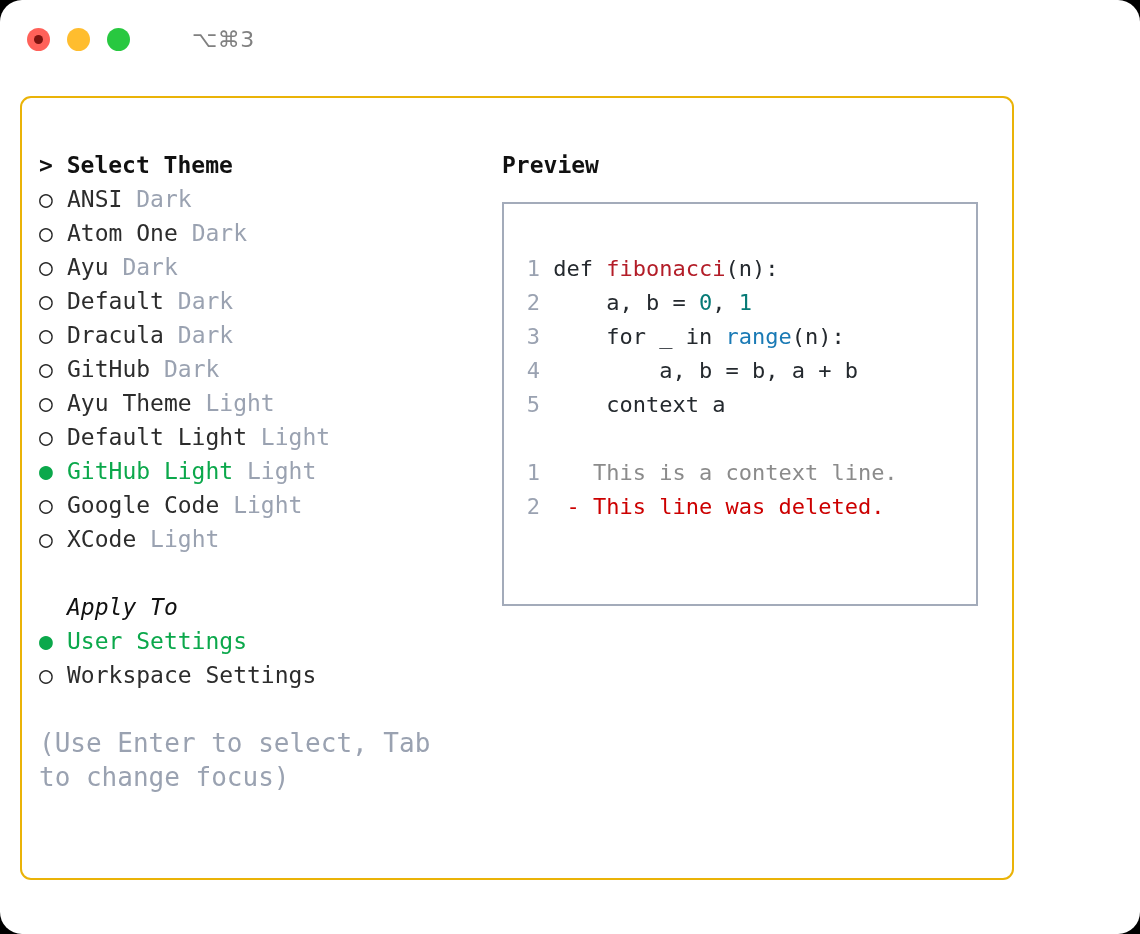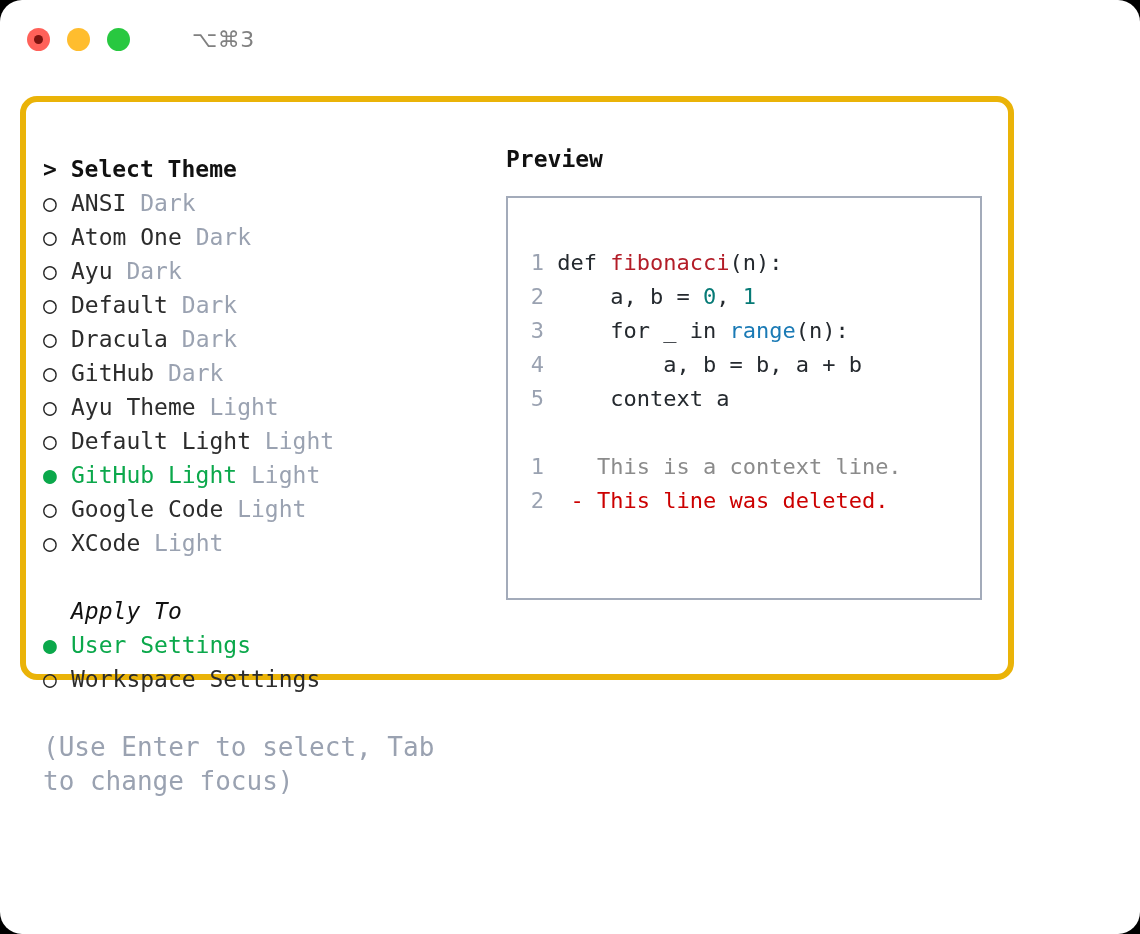--- a/index.html
+++ b/index.html
@@ -63,23 +63,23 @@
     letter-spacing: 0.5px;
     font-family: "DejaVu Sans", "Liberation Sans", sans-serif;
   }
 
   
   .frame {
     position: absolute;
     left: 20px;
     top: 96px;
     width: 994px;
-    height: 584px;
-    border: 6px solid #eab308;
-    border-radius: 17px;
+    height: 784px;
+    border: 2px solid #eab308;
+    border-radius: 11px;
     box-sizing: border-box;
   }
 
   
   .left-col {
     position: absolute;
     left: 17px;
     top: 50px;
     width: 450px;
   }
@@ -124,21 +124,21 @@
     line-height: 34px;
     color: #9aa2b1;
     white-space: pre-wrap;
     width: 420px;
   }
 
   
   .right-col {
     position: absolute;
     left: 480px;
-    top: 40px;
+    top: 50px;
     width: 490px;
   }
   .preview-title {
     font-size: 23px;
     line-height: 34px;
     color: #111111;
     font-weight: bold;
     white-space: pre;
   }
   .preview-box {

